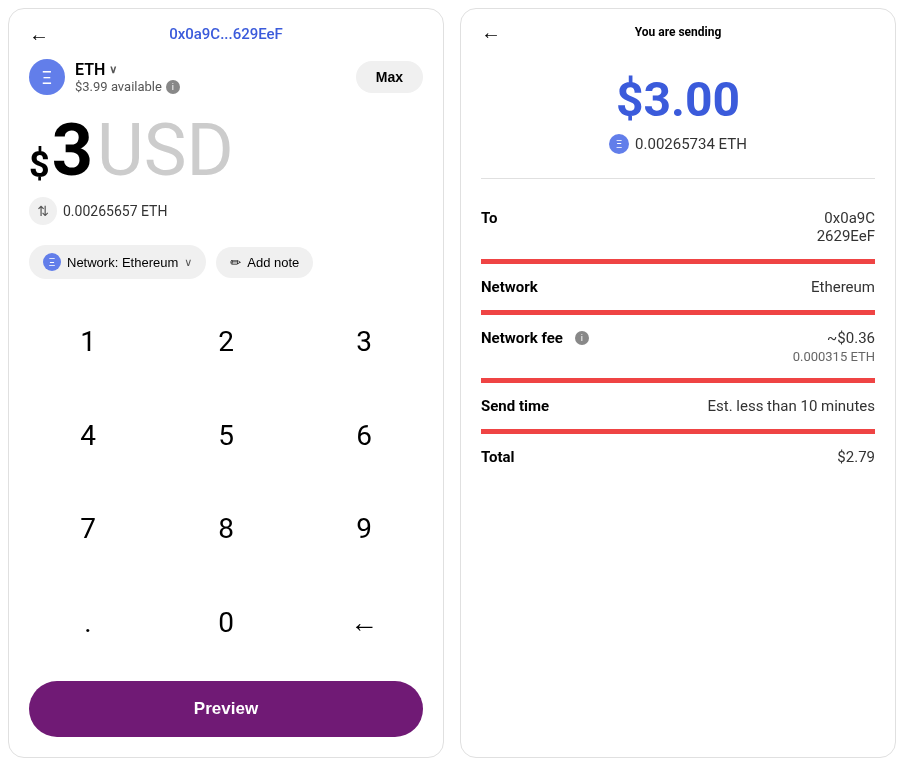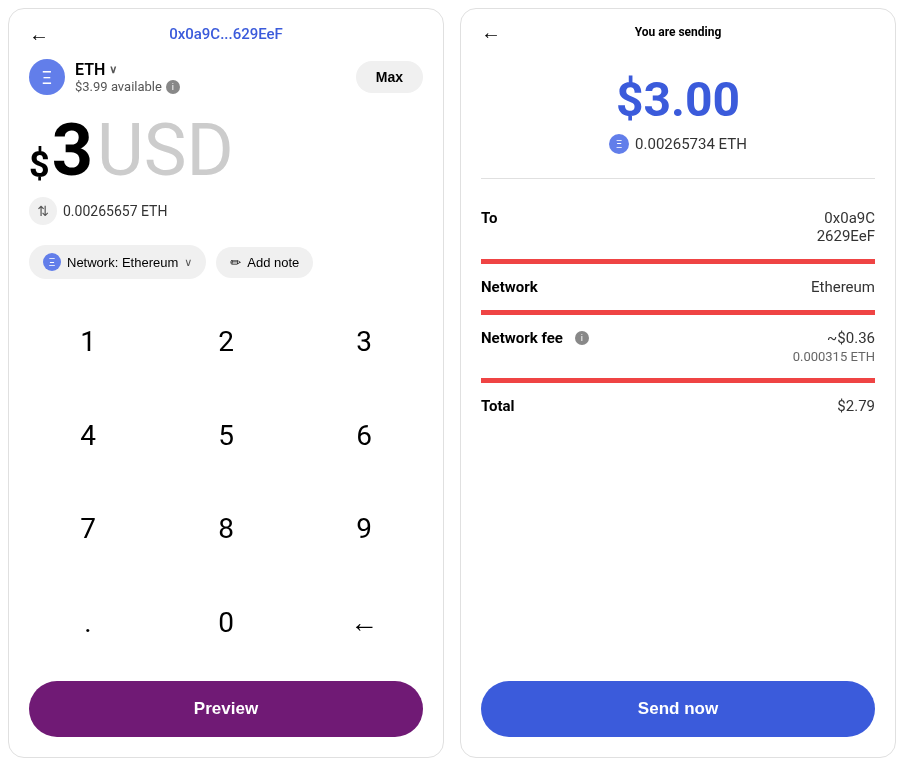--- a/index.html
+++ b/index.html
@@ -445,22 +445,25 @@
         <div class="detail-fee-row">
           <span class="detail-label">Network fee</span>
           <span class="info-icon">i</span>
         </div>
         <div>
           <div class="detail-value">~$0.36</div>
           <div class="detail-value-sub">0.000315 ETH</div>
         </div>
       </div>
 
+      <div class="detail-row">
+        <span class="detail-label">Send time</span>
+        <span class="detail-value">Est. less than 10 minutes</span>
+      </div>
 
       <div class="detail-row">
         <span class="detail-label">Total</span>
         <span class="detail-value">$2.79</span>
       </div>
     </div>
 
-    <button class="send-now-btn">Send now</button>
   </div>
 </div>
 
 </body></html>

